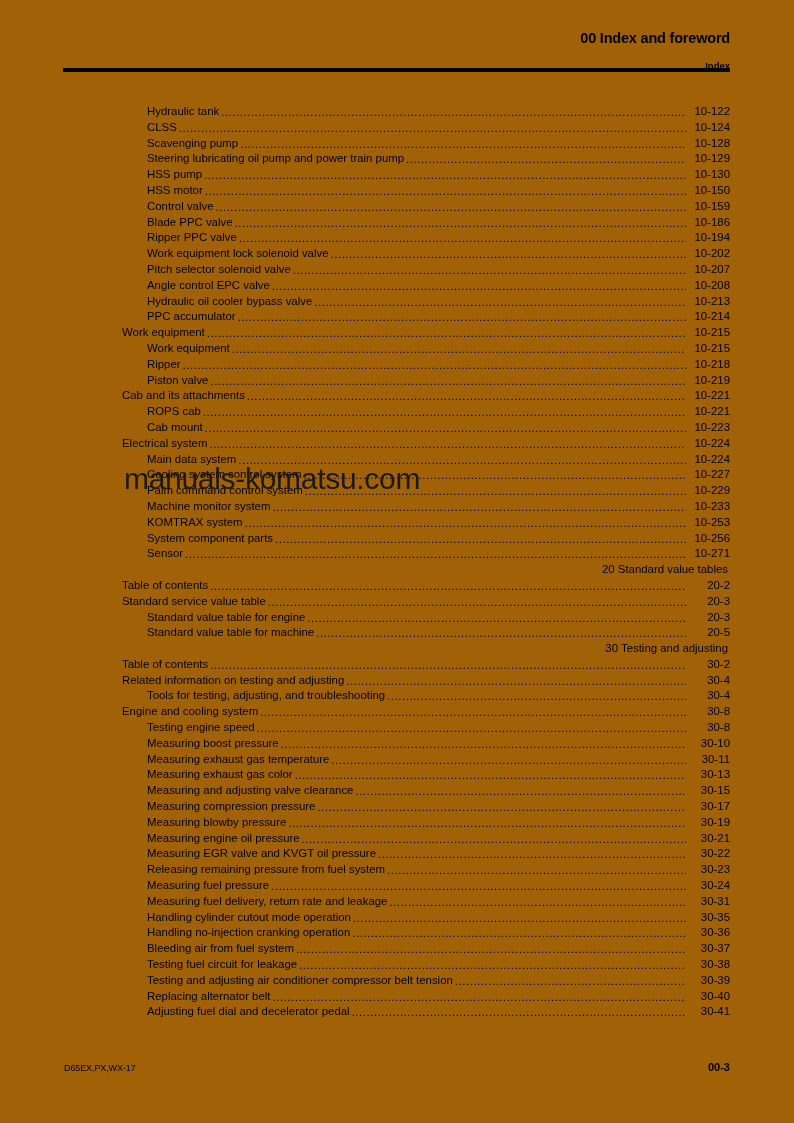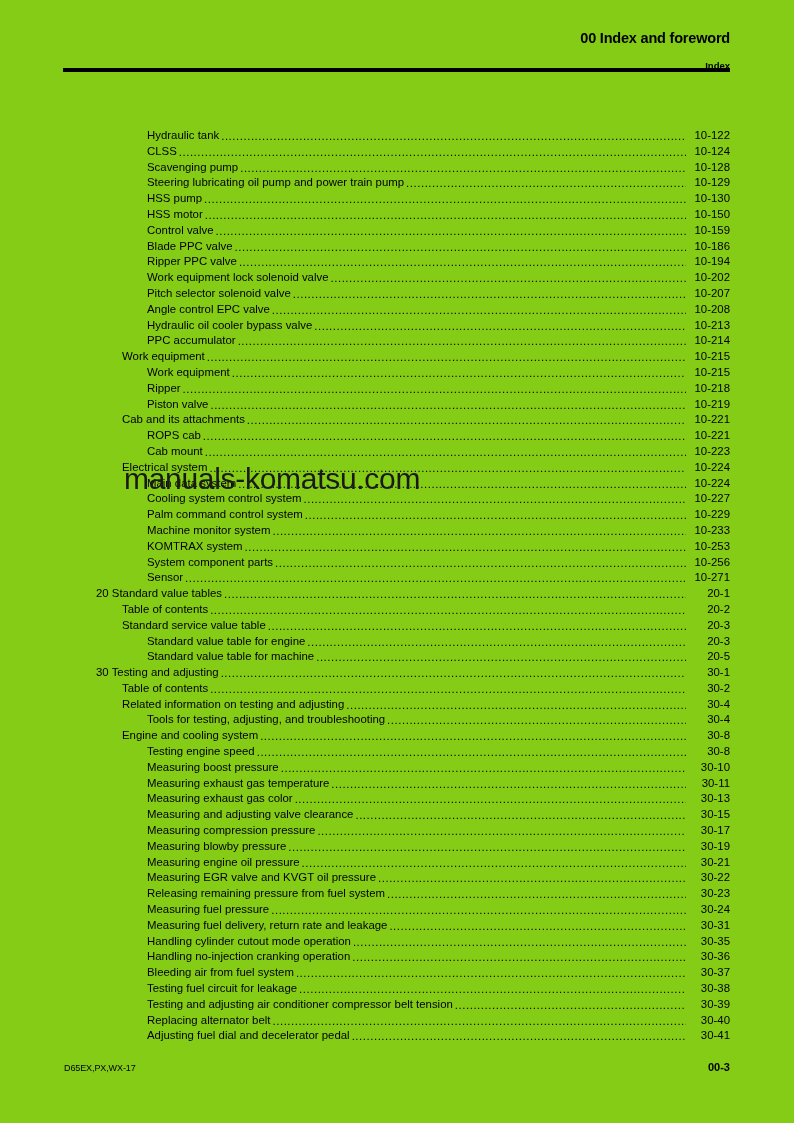--- a/index.html
+++ b/index.html
@@ -9,21 +9,21 @@
     background: #ffffff;
   }
   body {
     font-family: "Liberation Sans", sans-serif;
     color: #000000;
   }
   .page {
     position: relative;
     width: 794px;
     height: 1123px;
-    background: #84cc16;
+    background: #a16207;
     overflow: hidden;
     box-sizing: border-box;
   }
 
   
   .header {
     position: absolute;
     left: 63px;
     top: 30px;
     width: 667px;
@@ -51,21 +51,20 @@
     height: 4px;
     background: #000000;
   }
 
   
   .toc {
     position: absolute;
     left: 63px;
     top: 104px;
     width: 667px;
-    margin-top: 24px;
   }
   .toc-row {
     display: flex;
     align-items: flex-end;
     font-size: 11.4px;
     line-height: 15.8px;
     height: 15.8px;
     white-space: nowrap;
     overflow: hidden;
   }
@@ -88,21 +87,21 @@
     letter-spacing: 0.55px;
     color: #000;
     white-space: nowrap;
   }
   .toc-page {
     flex: 0 0 auto;
     padding-left: 2px;
     text-align: right;
     min-width: 42px;
   }
-  .lvl0 { padding-left: 33px; }
+  .lvl0 { padding-left: 33px; flex-direction: column; }
   .lvl1 { padding-left: 59px; }
   .lvl2 { padding-left: 84px; }
 
   
   .watermark {
     position: absolute;
     left: 124px;
     top: 462px;
     font-size: 30px;
     line-height: 34px;

